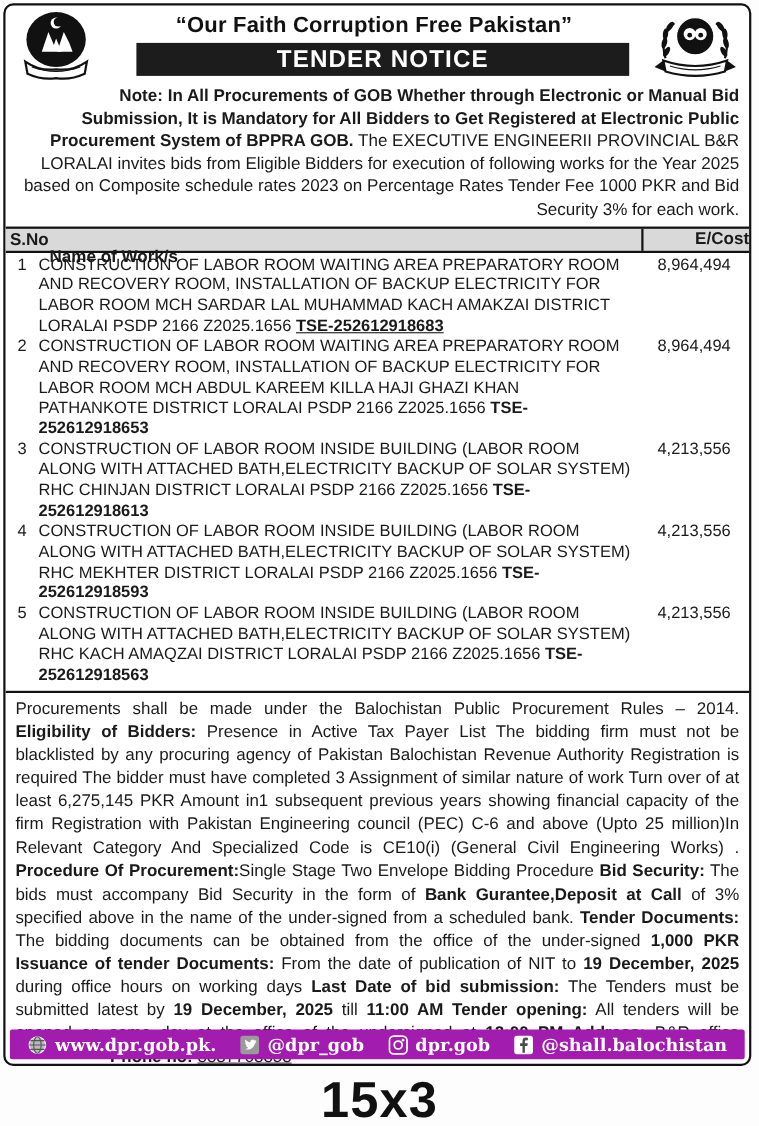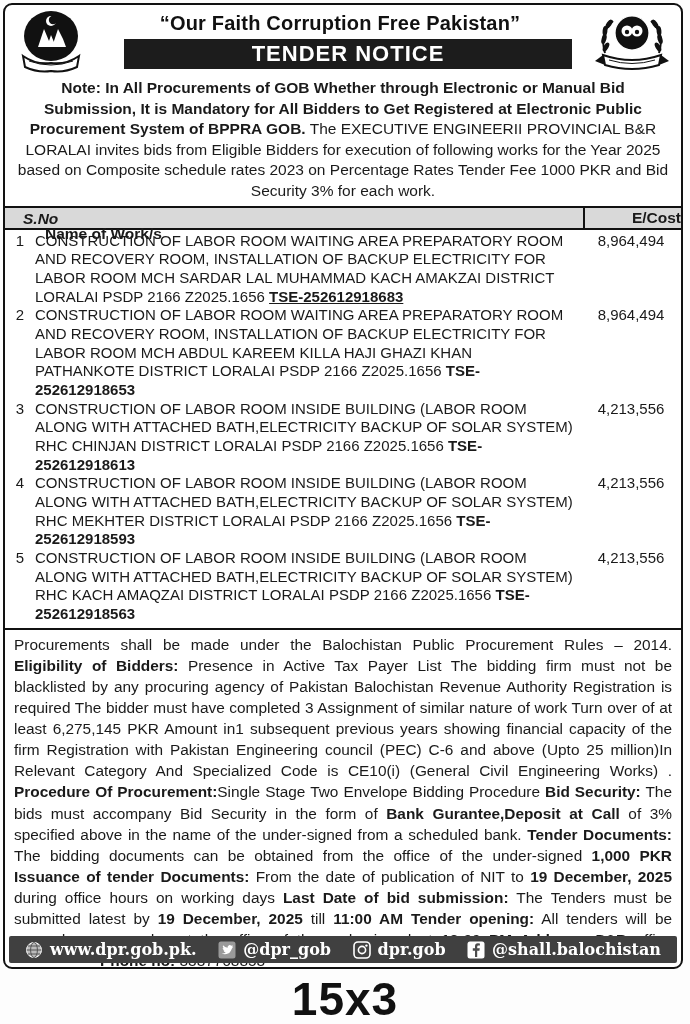--- a/index.html
+++ b/index.html
@@ -16,50 +16,50 @@
   .header{display:flex;align-items:flex-start;padding:4px 6px 0 6px;height:68px;box-sizing:border-box;}
   .logo{flex:0 0 auto;}
   .header-center{flex:1 1 auto;display:flex;flex-direction:column;align-items:center;}
   .slogan{font-size:20px;font-weight:bold;letter-spacing:.2px;margin-top:3px;color:#111;}
   .title-bar{
     margin-top:4px;background:#1c1c1c;color:#fff;font-weight:bold;font-size:22px;
     width:448px;height:30px;line-height:30px;text-align:center;letter-spacing:1px;margin-left:16px;
   }
   
   .note-para{
-    padding:5px 9px 4px 9px;font-size:15.5px;line-height:1.33;text-align:center;
+    padding:5px 9px 4px 9px;font-size:15.5px;line-height:1.33;text-align:right;
   }
   .note-para .b{font-weight:bold;}
   
   .tbl-head{
     position:relative;height:24px;background:#d9d9d9;
     border-top:2px solid #111;border-bottom:2px solid #111;
     font-weight:bold;font-size:15.5px;box-sizing:border-box;
   }
-  .th-sno{position:absolute;left:18px;top:2px;font-style:italic;}
+  .th-sno{position:absolute;left:4px;top:2px;}
   .th-name{position:absolute;left:40px;top:17px;}
   .th-cost{
     position:absolute;right:0;top:0;width:98px;height:100%;
     border-left:2px solid #111;text-align:right;line-height:20px;box-sizing:border-box;
   }
   .tbl-body{padding:2px 0 4px 0;min-height:344px;}
   .wrow{display:flex;align-items:flex-start;font-size:15px;line-height:1.245;}
   .wrow .sno{flex:0 0 30px;text-align:center;}
   .wrow .desc{flex:1 1 auto;max-width:552px;padding-right:6px;}
   .wrow .cost{flex:0 0 100px;text-align:center;}
   .tse{font-weight:bold;text-align:center;}
   .tse.u{text-decoration:underline;}
   .hr{border-top:2px solid #111;height:0;}
   
   .terms-para{
     padding:4px 9px 2px 9px;font-size:15.4px;line-height:1.37;text-align:justify;
   }
   
   .social-bar{
-    position:absolute;left:4px;right:4px;bottom:4px;height:27px;background:#404040;
+    position:absolute;left:4px;right:4px;bottom:4px;height:27px;background:#a21caf;
     border-radius:2px;display:flex;align-items:center;justify-content:space-between;
     padding:0 16px;color:#fff;font-family:"DejaVu Serif",serif;font-weight:bold;font-size:16px;
   }
   .social-item{display:flex;align-items:center;gap:7px;white-space:nowrap;}
   .social-item svg{display:block;}
   
   .size-tag{
     position:absolute;left:0;right:0;top:972px;text-align:center;
     font-size:46px;font-weight:bold;color:#111;letter-spacing:1px;
   }

